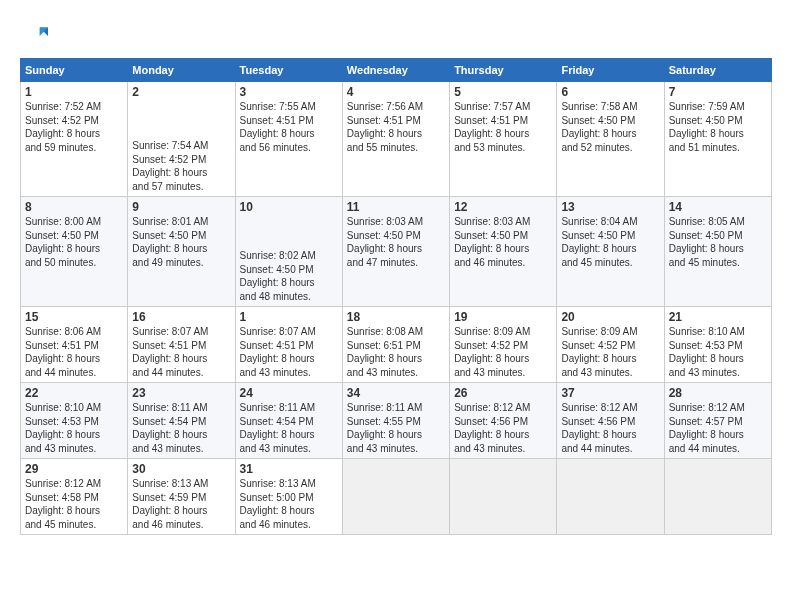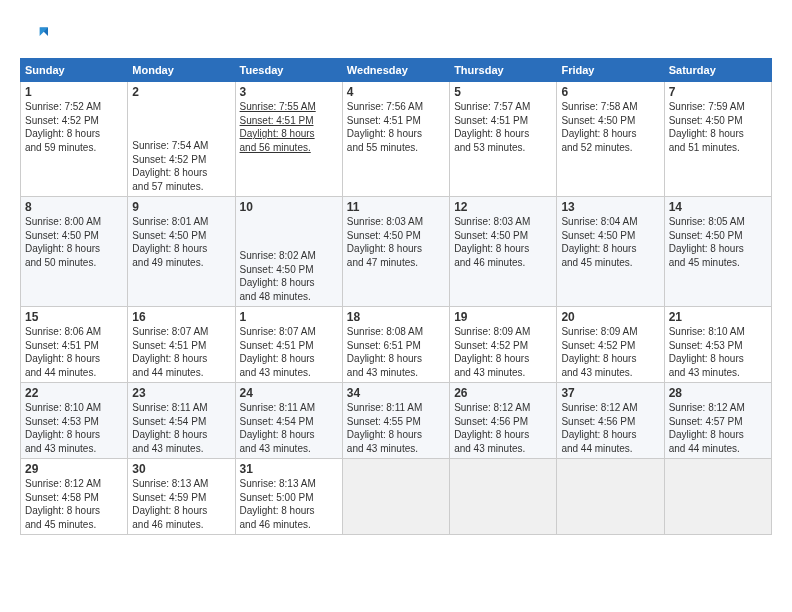--- a/index.html
+++ b/index.html
@@ -140,21 +140,21 @@
           </td>
           <td>
             <span class="day-num">2</span>
             <div class="day-info" style="white-space: pre-line; margin-top: 40px;">Sunrise: 7:54 AM
 Sunset: 4:52 PM
 Daylight: 8 hours
 and 57 minutes.</div>
           </td>
           <td>
             <span class="day-num">3</span>
-            <div class="day-info" style="white-space: pre-line; text-decoration: underline;">Sunrise: 7:55 AM
+            <div class="day-info" style="white-space: pre-line;">Sunrise: 7:55 AM
 Sunset: 4:51 PM
 Daylight: 8 hours
 and 56 minutes.</div>
           </td>
           <td>
             <span class="day-num">4</span>
             <div class="day-info" style="white-space: pre-line;">Sunrise: 7:56 AM
 Sunset: 4:51 PM
 Daylight: 8 hours
 and 55 minutes.</div>

